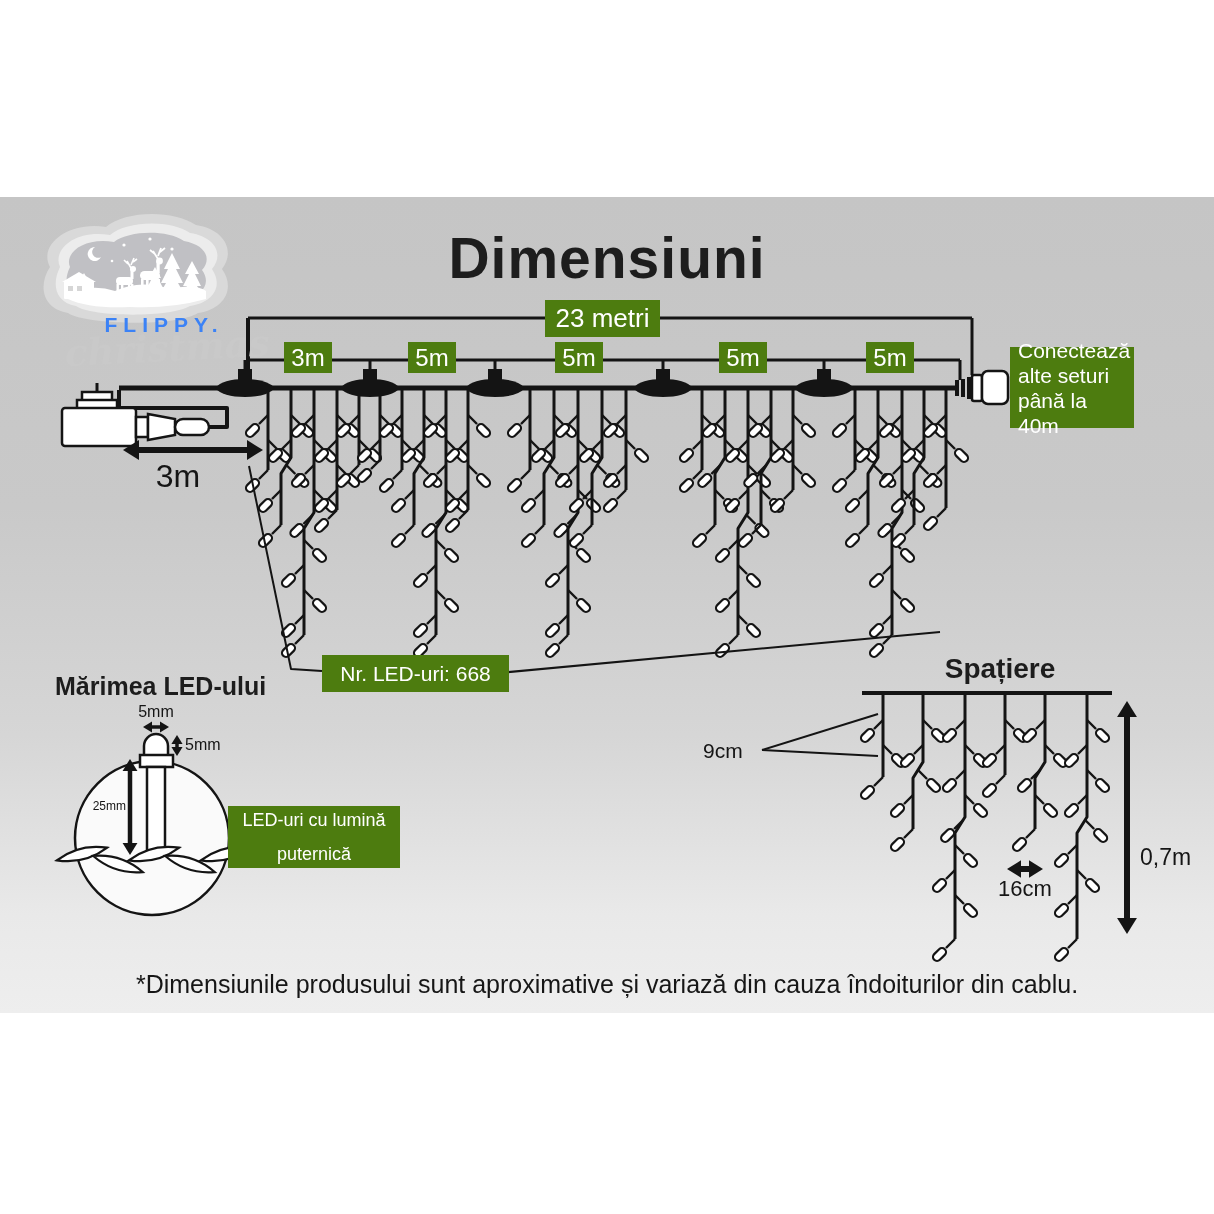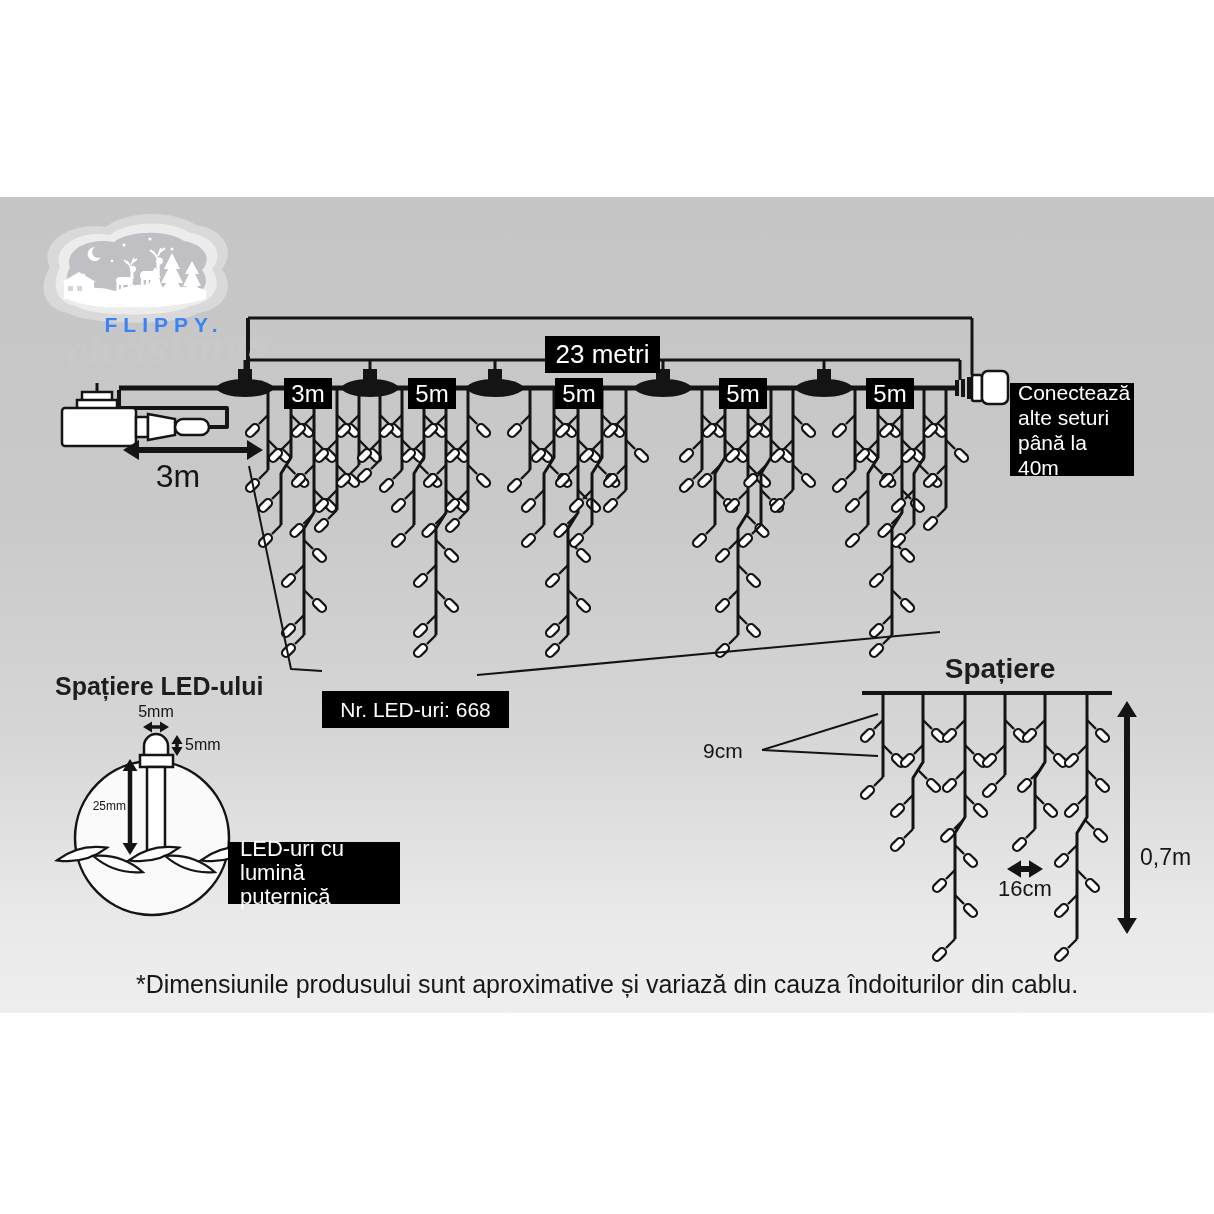--- a/index.html
+++ b/index.html
@@ -2,22 +2,22 @@
 <html><head>
 <meta charset="utf-8">
 <style>
   html,body{margin:0;padding:0;background:#fff;}
   .stage{position:relative;width:1214px;height:1214px;background:#ffffff;overflow:hidden;
          font-family:"Liberation Sans",sans-serif;color:#151515;}
   .panel{position:absolute;left:0;top:197px;width:1214px;height:816px;
          background:linear-gradient(180deg,#c5c5c5 0%,#c9c9c9 38%,#d6d6d6 66%,#e9e9e9 88%,#eeeeee 100%);}
   svg.diagram{position:absolute;left:0;top:0;width:1214px;height:1214px;}
   .abs{position:absolute;}
-  .blackbox{position:absolute;background:#000000;color:#ffffff;display:flex;
-            align-items:center;justify-content:center;box-sizing:border-box;margin-top:36px;}
+  .blackbox{position:absolute;background:#4d7c0f;color:#ffffff;display:flex;
+            align-items:center;justify-content:center;box-sizing:border-box;}
   .title{position:absolute;left:50%;transform:translateX(-50%);top:225px;
          font-size:57px;font-weight:700;letter-spacing:1px;color:#1d1d1d;white-space:nowrap;}
   .sec-title{position:absolute;font-weight:700;color:#1d1d1d;white-space:nowrap;}
   .dim-label{position:absolute;color:#151515;white-space:nowrap;}
   .footer{position:absolute;left:50%;transform:translateX(-50%);top:970px;
           font-size:25px;color:#161616;white-space:nowrap;}
   .logo-flippy{position:absolute;left:164px;top:313px;transform:translateX(-50%);
                font-size:21px;letter-spacing:6px;color:#3b82f6;font-weight:700;white-space:nowrap;}
   .logo-script{position:absolute;left:167px;top:326px;transform:translateX(-50%) rotate(-3deg);
                font-family:"DejaVu Serif",serif;font-style:italic;font-weight:700;
@@ -845,50 +845,51 @@
         <rect x="136.5" y="56" width="3.2" height="12"></rect>
           <circle cx="139.5" cy="56" r="3.4"></circle>
         <path d="M138,54 L133,46 M138,51 L141,43 M135,49 L130,45 M140,47 L145,43" stroke="#ffffff" stroke-width="1.8" fill="none"></path>
       </g>
     </g>
   </svg>
 
   <div class="logo-flippy">FLIPPY.</div>
   <div class="logo-script">christmas</div>
 
+  <div class="title">Dimensiuni</div>
 
   <div class="blackbox" style="left:545px;top:300px;width:115px;height:37px;font-size:26px;">23 metri</div>
 
   <div id="segLabels">
       <div class="blackbox" style="left: 284px; top: 342px; width: 48px; height: 31px; font-size: 24px;">3m</div>
       <div class="blackbox" style="left: 408px; top: 342px; width: 48px; height: 31px; font-size: 24px;">5m</div>
       <div class="blackbox" style="left: 555px; top: 342px; width: 48px; height: 31px; font-size: 24px;">5m</div>
       <div class="blackbox" style="left: 719px; top: 342px; width: 48px; height: 31px; font-size: 24px;">5m</div>
       <div class="blackbox" style="left: 866px; top: 342px; width: 48px; height: 31px; font-size: 24px;">5m</div>
     </div>
 
-  <div class="blackbox" style="left:1010px;top:347px;width:124px;height:93px;flex-direction:column;align-items:flex-start;justify-content:center;padding:2px 8px;font-size:21px;line-height:25px;">
+  <div class="blackbox" style="left:1010px;top:347px;width:124px;height:81px;flex-direction:column;align-items:flex-start;justify-content:center;padding:2px 8px;font-size:21px;line-height:25px;">
     <span>Conectează</span>
     <span>alte seturi</span>
     <span>până la 40m</span>
   </div>
 
   <div class="dim-label" style="left:178px;top:458px;transform:translateX(-50%);font-size:32px;">3m</div>
 
   <div class="blackbox" style="left:322px;top:655px;width:187px;height:37px;font-size:21px;">Nr. LED-uri: 668</div>
 
   <div class="sec-title" style="left:1000px;top:645px;transform:translateX(-50%);font-size:28px;margin-top:8px;">Spațiere</div>
   <div class="dim-label" style="left:703px;top:739px;width:55px;font-size:21px;">9cm</div>
   <div class="dim-label" style="left:1140px;top:844px;font-size:23px;text-align:right;">0,7m</div>
   <div class="dim-label" style="left:1025px;top:876px;transform:translateX(-50%);font-size:22px;">16cm</div>
 
-  <div class="sec-title" style="left:55px;top:672px;font-size:25px;">Spațiere LED-ului</div>
+  <div class="sec-title" style="left:55px;top:672px;font-size:25px;">Mărimea LED-ului</div>
   <div class="dim-label" style="left:156px;top:703px;transform:translateX(-50%);font-size:16px;">5mm</div>
   <div class="dim-label" style="left:185px;top:736px;font-size:16px;">5mm</div>
   <div class="dim-label" style="left:85px;top:799px;width:41px;text-align:right;font-size:12px;">25mm</div>
 
-  <div class="blackbox" style="left:228px;top:806px;width:172px;height:62px;flex-direction:column;align-items:flex-start;justify-content:center;padding:2px 12px;font-size:22px;line-height:24px;">
+  <div class="blackbox" style="left:228px;top:806px;width:172px;height:62px;flex-direction:column;align-items:center;justify-content:center;padding:2px 12px;font-size:18px;line-height:34px;">
     <span>LED-uri cu lumină</span>
     <span>puternică</span>
   </div>
 
   <div class="footer">*Dimensiunile produsului sunt aproximative și variază din cauza îndoiturilor din cablu.</div>
 </div>
 
 </body></html>

